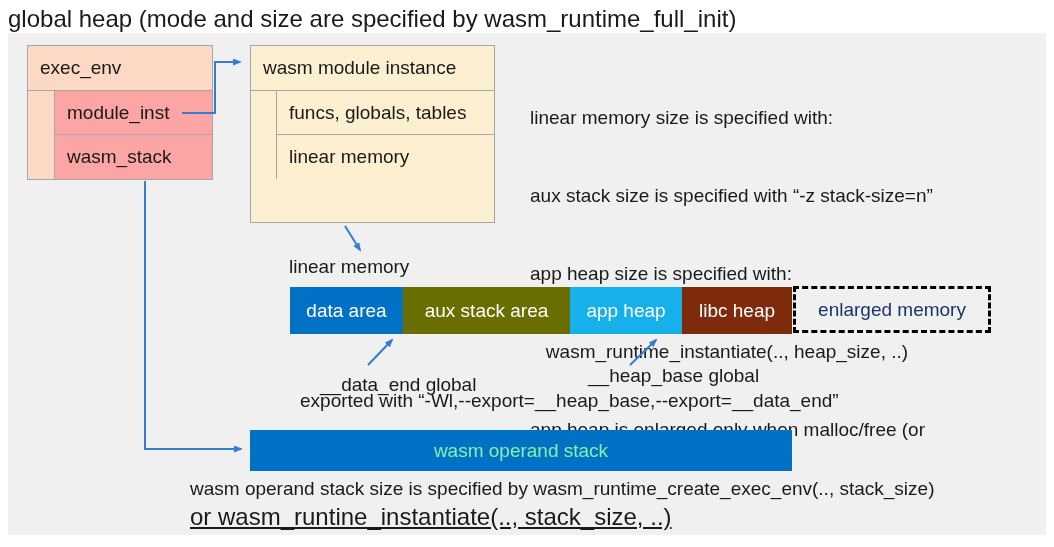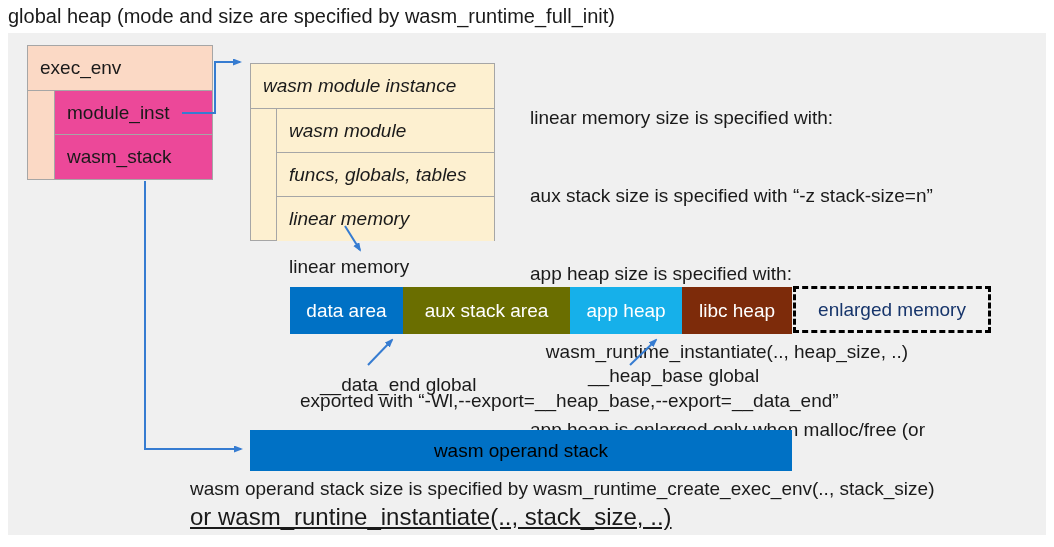--- a/index.html
+++ b/index.html
@@ -1,37 +1,37 @@
 <!DOCTYPE html>
 <html><head>
 <meta charset="utf-8">
 <style>
   * { margin:0; padding:0; box-sizing:border-box; }
   html,body { width:1054px; height:547px; background:#ffffff; overflow:hidden;
     font-family:"Liberation Sans", sans-serif; color:#1a1a1a; }
   .abs { position:absolute; }
   #stage { position:relative; width:1054px; height:547px; }
 
-  #page-title { left:8px; top:5px; font-size:20px; }
+  #page-title { left:8px; top:5px; font-size:24px; }
 
   #panel { left:8px; top:33px; width:1038px; height:502px; background:#f0f0f0; }
 
   
   .struct { border:1px solid #a6a6a6; font-size:19px; }
   .struct .hdr { height:45px; display:flex; align-items:center; padding-left:12px;
     border-bottom:1px solid #a6a6a6; }
   .struct .rows { margin-left:26px; }
   .struct .row { height:44px; display:flex; align-items:center; padding-left:12px;
     border-left:1px solid #a6a6a6; border-bottom:1px solid #a6a6a6; }
   .struct .row:last-child { border-bottom:none; }
 
   #exec-env { left:27px; top:45px; width:186px; height:135px; background:#fbd9c5; }
-  #exec-env .row { background:#ec4899; }
+  #exec-env .row { background:#fca5a5; }
 
-  #module-instance { left:250px; top:63px; width:245px; height:178px; background:#fdf0d0;font-style:italic; }
+  #module-instance { left:250px; top:45px; width:245px; height:178px; background:#fdf0d0; }
   #module-instance .rows { margin-left:25px; }
   #module-instance .row { background:#fdf0d0; }
 
   
   #lm-note { left:530px; top:53px; width:510px; font-size:19px; line-height:26px;
     white-space:pre-wrap; }
 
   #lm-label { left:289px; top:256px; font-size:19px; }
 
   
@@ -46,21 +46,21 @@
   #enlarged { left:793px; top:286px; width:198px; height:47px;
     border:3px dashed #000000; display:flex; align-items:center; justify-content:center;
     color:#17356b; font-size:19px; }
 
   #data-end-label  { left:320px; top:374px; font-size:19px; }
   #heap-base-label { left:588px; top:365px; font-size:19px; }
   #exported-label  { left:300px; top:390px; font-size:19px; }
 
   
   #operand-stack { left:250px; top:430px; width:542px; height:41px; background:#0071c5;
-    color:#000000; font-size:19px; display:flex; align-items:center; justify-content:center; }
+    color:#86efac; font-size:19px; display:flex; align-items:center; justify-content:center; }
 
   #stack-note-1 { left:190px; top:478px; font-size:19px; }
   #stack-note-2 { left:190px; top:503px; font-size:24px;text-decoration:underline; }
 
   #arrows { left:0; top:0; width:1054px; height:547px; pointer-events:none; }
 </style>
 </head>
 <body>
 
 <div id="stage">
@@ -73,21 +73,20 @@
     <div class="hdr">exec_env</div>
     <div class="rows">
       <div class="row">module_inst</div>
       <div class="row">wasm_stack</div>
     </div>
   </div>
 
   <div id="module-instance" class="abs struct">
     <div class="hdr">wasm module instance</div>
     <div class="rows">
-      <div class="row">wasm module</div>
       <div class="row">funcs, globals, tables</div>
       <div class="row">linear memory</div>
     </div>
   </div>
 
   <div id="lm-note" class="abs">
     <div>linear memory size is specified with:</div>
     <div>aux stack size is specified with “-z stack-size=n”</div>
     <div>app heap size is specified with:</div>
     <div>   wasm_runtime_instantiate(.., heap_size, ..)</div>

